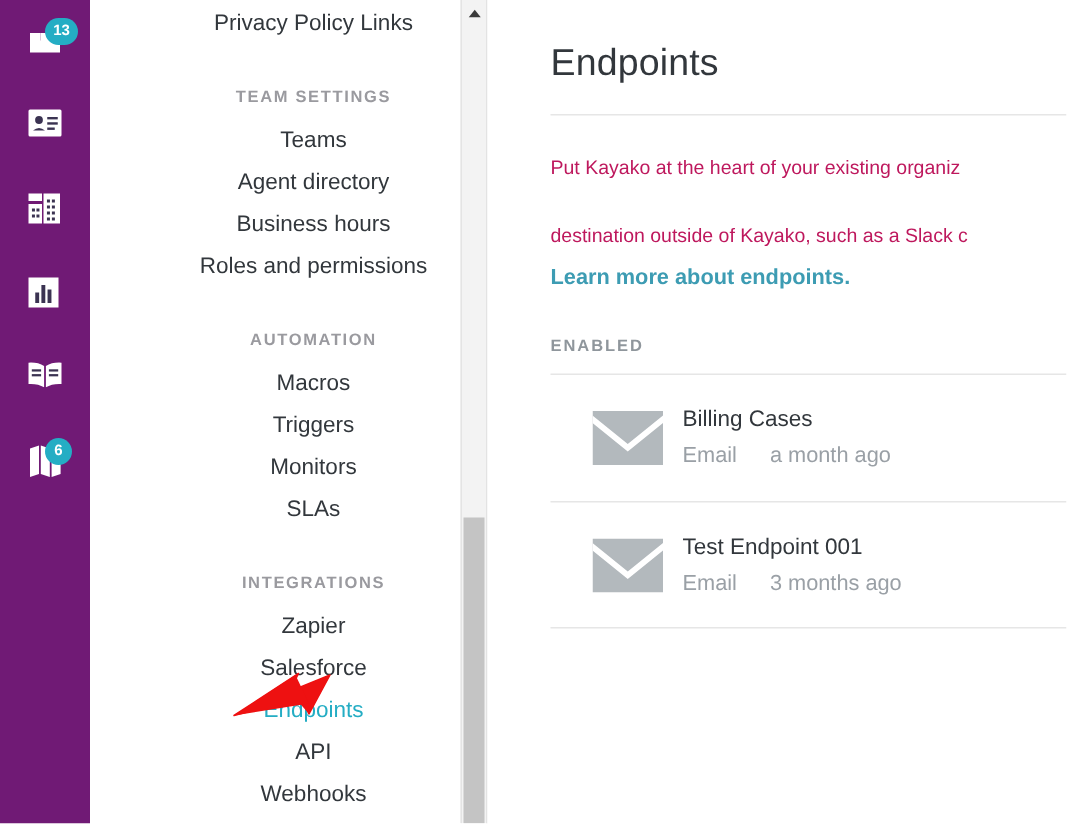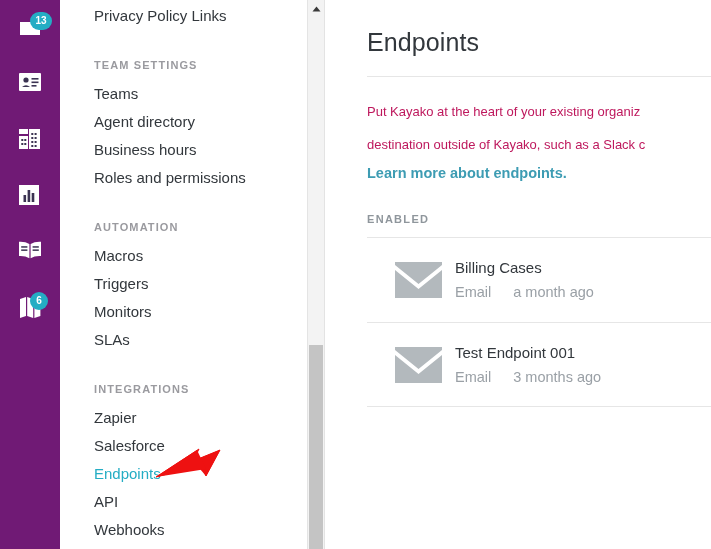--- a/index.html
+++ b/index.html
@@ -66,20 +66,21 @@
     flex: 0 0 265px;
     height: 549px;
     background: #ffffff;
     position: relative;
     overflow: hidden;
     border-right: 1px solid #e3e3e3;
   }
   .nav-inner {
     padding-left: 34px;
     padding-top: 0px;
+    text-align: center;
   }
   .nav-link {
     display: block;
     font-size: 15px;
     color: #32373c;
     line-height: 28px;
     height: 28px;
     text-decoration: none;
     white-space: nowrap;
     font-family: "Liberation Sans", sans-serif;
@@ -349,21 +350,21 @@
       <div class="sbar-thumb"></div>
     </div>
   </div>
 
   <div class="main">
     <div class="main-pad">
       <h1 class="page-title">Endpoints</h1>
       <div class="hr"></div>
 
       <div class="intro">Put Kayako at the heart of your existing organiz</div>
-      <div class="intro" style="margin-top:4px">destination outside of Kayako, such as a Slack c</div>
+      <div class="intro" style="margin-top:16px">destination outside of Kayako, such as a Slack c</div>
       <a class="intro-link" href="#">Learn more about endpoints.</a>
 
       <div class="section-label">ENABLED</div>
 
       <div class="list">
 
         <div class="list-row">
           <div class="row-icon">
             <svg width="47" height="36" viewBox="0 0 47 36">
               <rect x="0" y="0" width="47" height="36" fill="#b3b9bd"></rect>

